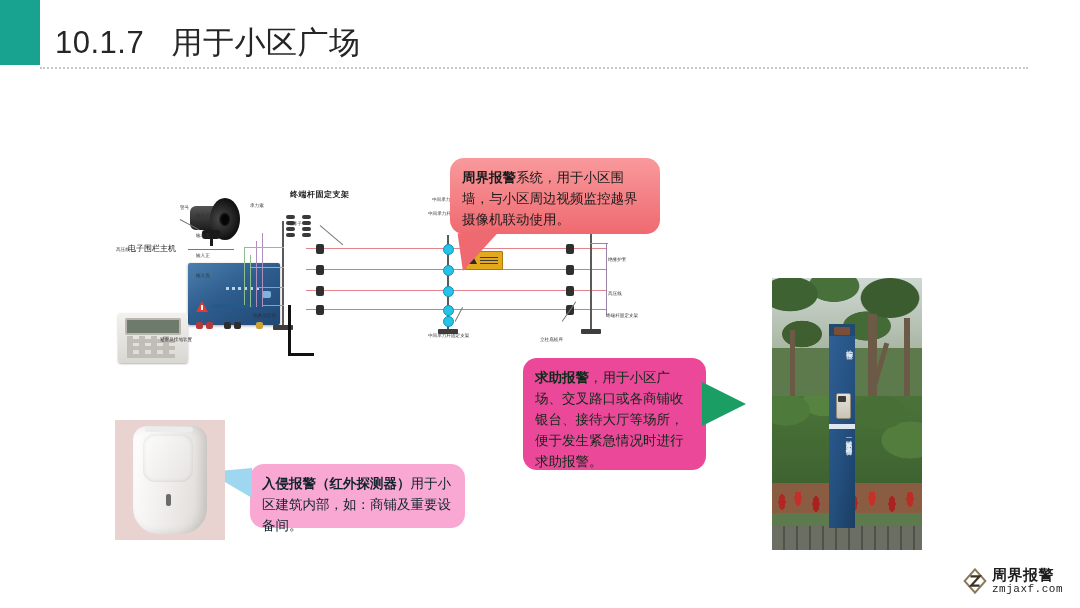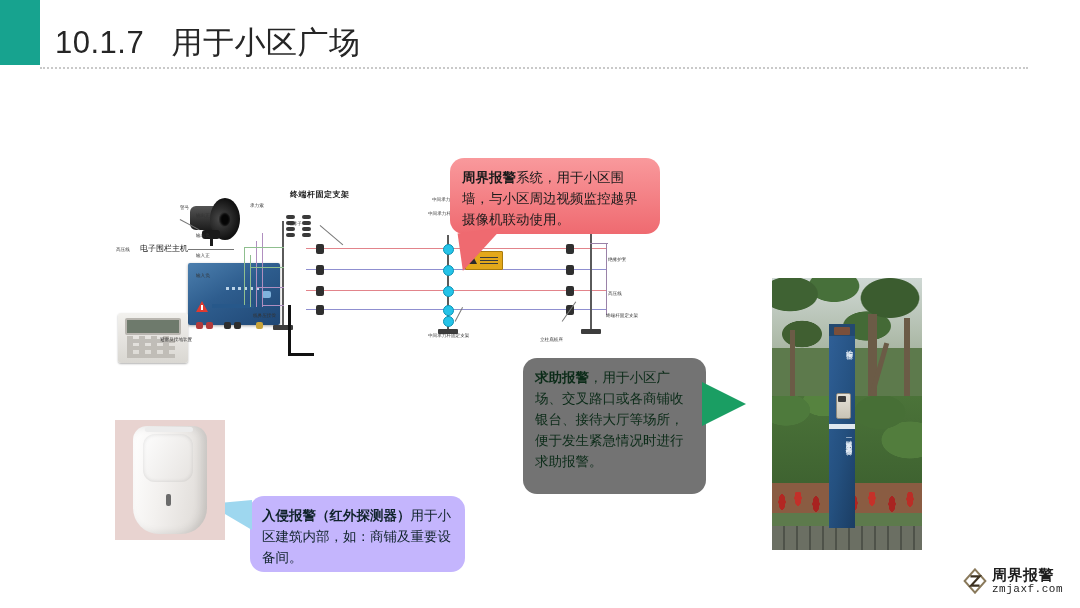--- a/index.html
+++ b/index.html
@@ -28,21 +28,21 @@
 
   
   .diagram{
     position:absolute;left:110px;top:185px;width:555px;height:170px;
   }
   .diagram-title{
     position:absolute;left:180px;top:4px;font-size:8px;color:#1a1a1a;font-weight:bold;
     letter-spacing:.5px;
   }
   .host-label{
-    position:absolute;left:18px;top:58px;width:60px;text-align:right;
+    position:absolute;left:18px;top:58px;width:60px;text-align:left;
     font-size:8px;color:#222;line-height:12px;
   }
 
   
   .siren{position:absolute;left:78px;top:12px;width:60px;height:48px;}
   .siren .cone{
     position:absolute;left:22px;top:1px;width:30px;height:42px;border-radius:50%/50%;
     background:radial-gradient(ellipse at 35% 50%,#4a4a4a,#111 70%);
   }
   .siren .cone:after{
@@ -140,30 +140,30 @@
   .callout.red{
     left:450px;top:158px;width:210px;height:76px;
     background:linear-gradient(180deg,#f9999c,#ef6a70);
   }
   .callout.red .tail{
     position:absolute;left:10px;bottom:-34px;width:0;height:0;
     border-left:0 solid transparent;border-right:46px solid transparent;border-top:38px solid #ef6a70;
     transform:rotate(-8deg);
   }
   .callout.green{
-    left:523px;top:358px;width:183px;height:136px;
-    background:#737373;color:#0b2b18;
+    left:523px;top:358px;width:183px;height:112px;
+    background:#ec4899;color:#0b2b18;
   }
   .callout.green .tail{
     position:absolute;right:-40px;top:24px;width:0;height:0;
     border-top:22px solid transparent;border-bottom:22px solid transparent;border-left:44px solid #1a9e63;
   }
   .callout.blue{
-    left:250px;top:496px;width:215px;height:76px;
-    background:#c4b5fd;color:#10232b;
+    left:250px;top:464px;width:215px;height:64px;
+    background:#f9a8d4;color:#10232b;
   }
   .callout.blue .tail{
     position:absolute;left:-42px;top:4px;width:0;height:0;
     border-top:4px solid transparent;border-bottom:26px solid transparent;border-right:44px solid #9ed7ef;
   }
 
   
   .photo{position:absolute;overflow:hidden;}
 
   

